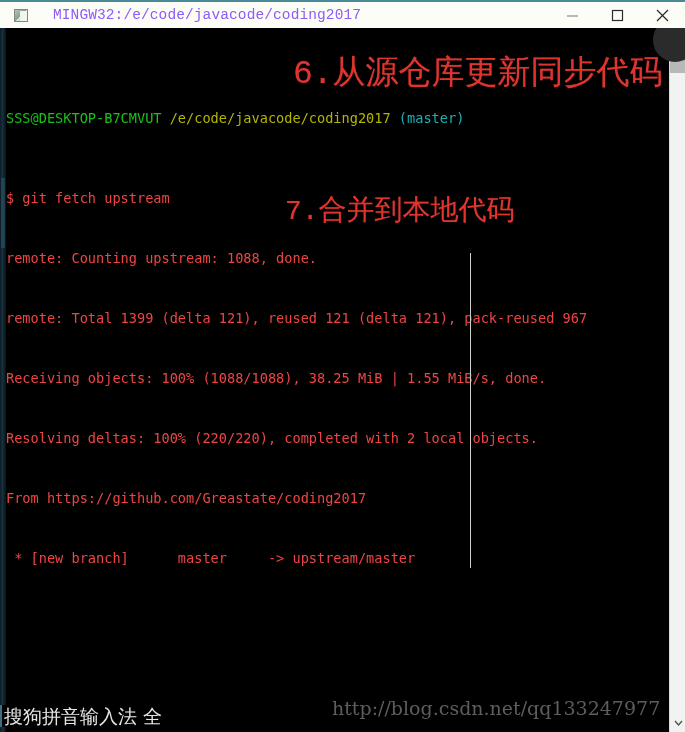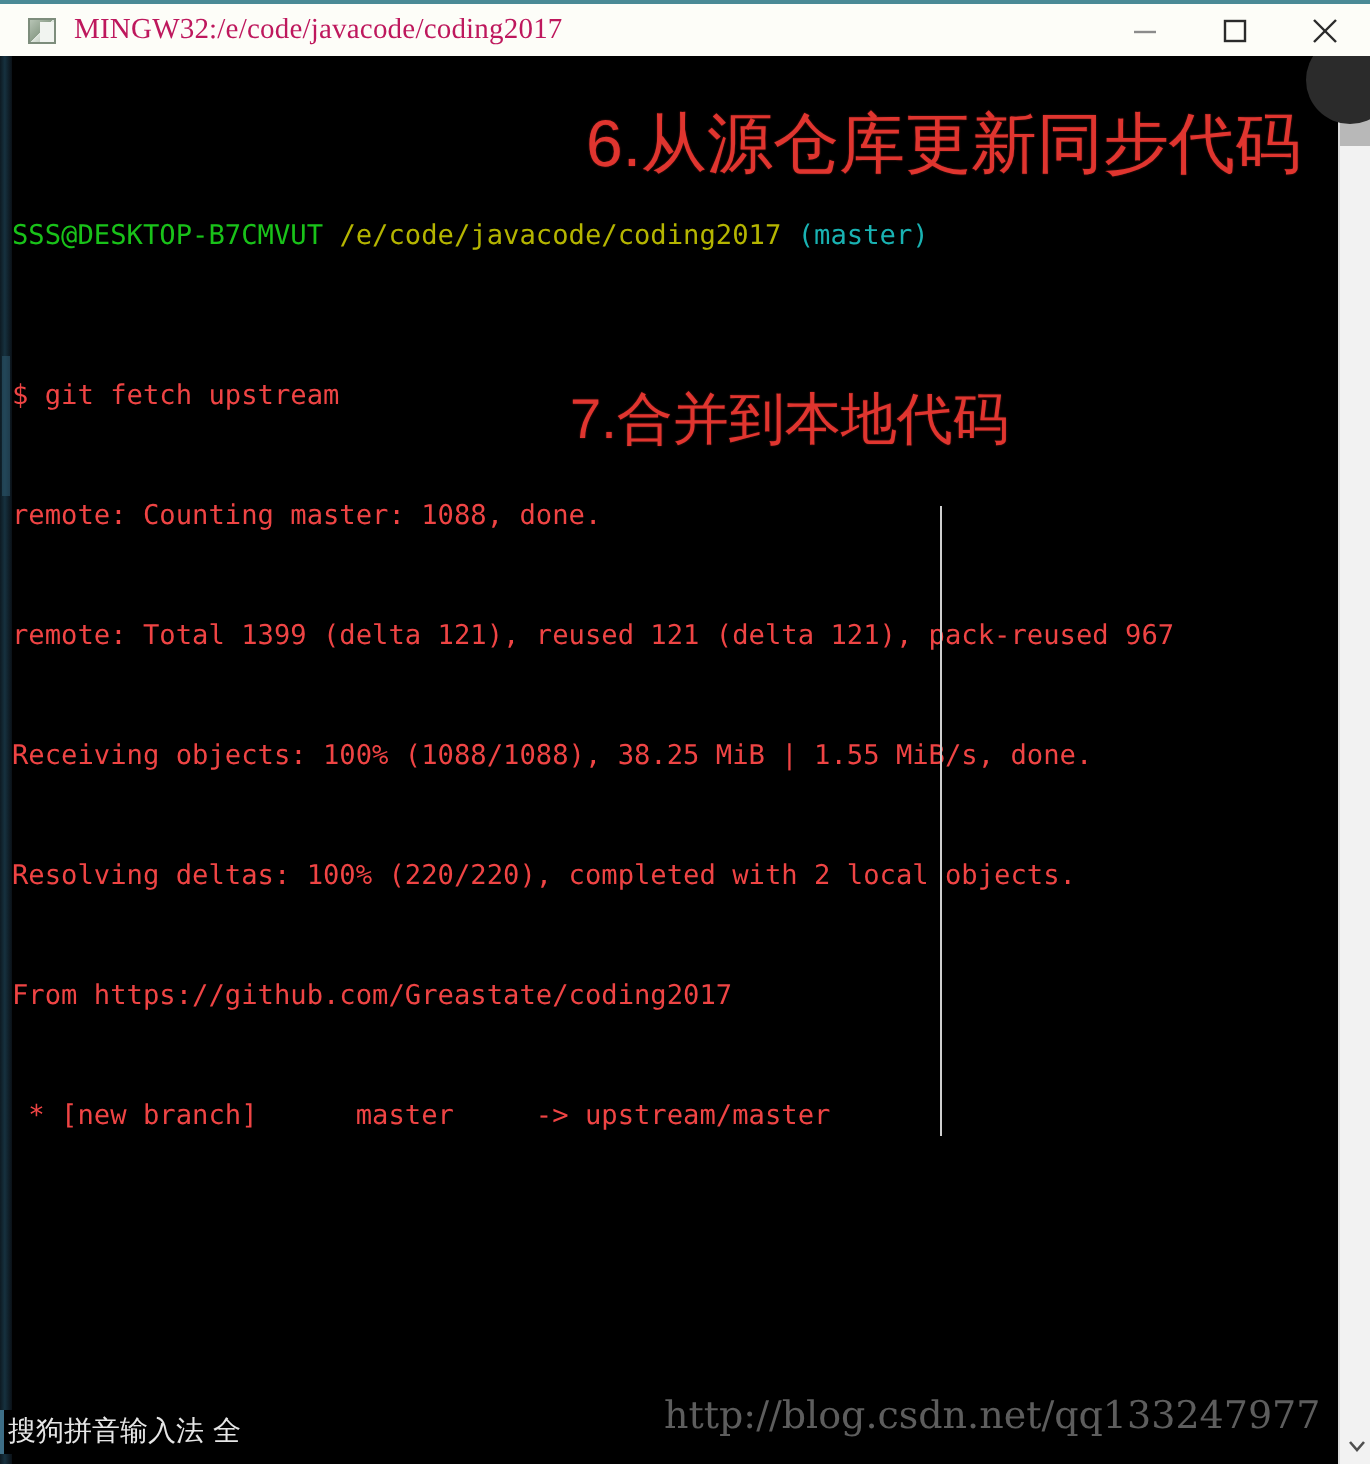--- a/index.html
+++ b/index.html
@@ -17,22 +17,22 @@
   .tb-icon{
     width:14px; height:13px; margin-left:14px; margin-right:9px;
     background:linear-gradient(135deg,#b7c4b5 0%,#8ea08c 48%,#dfe6de 50%,#9fb09d 100%);
     border:1px solid #7d8d7c; position:relative; flex:0 0 auto;
   }
   .tb-icon::after{
     content:""; position:absolute; left:5px; top:1px; width:7px; height:10px;
     background:#f1f4f0;
   }
   .tb-title{
-    font-family:Liberation Serif, serif; font-size:14.5px; color:#be185d;
-    white-space:nowrap; letter-spacing:.1px;
+    font-family:Liberation Mono, monospace; font-size:14.5px; color:#8b5cf6;
+    white-space:nowrap; letter-spacing:.1px;margin-left:16px;
   }
   .tb-spacer{ flex:1 1 auto; }
   .tb-btn{
     width:45px; height:26px; display:flex; align-items:center; justify-content:center;
     color:#2b2b2b; flex:0 0 auto;
   }
   .tb-btn svg{ display:block; }
 
   
   .term{
@@ -64,38 +64,38 @@
 
   
   .sepbar{
     position:absolute; left:470px; top:225px; width:1px; height:500px;
     background:#cfcfcf; z-index:6;
   }
 
   
   .anno{
     position:absolute; color:#e0352f; z-index:20;
-    font-family:Liberation Sans, sans-serif; white-space:nowrap;
+    font-family:Liberation Mono, monospace; white-space:nowrap;
     font-weight:400; text-shadow:0 0 1px rgba(224,53,47,.5);
   }
   #anno6{ left:293px; top:50px; font-size:33px; letter-spacing:0px; }
   #anno7{ left:285px; top:191px; font-size:28px; letter-spacing:0px; }
 
   
   .watermark{
     position:absolute; left:332px; top:697px; z-index:18;
     font-family:"DejaVu Serif", serif; font-size:19px; color:#6e6e6e;
     white-space:nowrap; opacity:.85;
   }
 
   
   .ime{
     position:absolute; left:0px; top:705px; width:118px; height:22px; z-index:22;
     background:#000; color:#e6e6e6; font-family:"DejaVu Sans", sans-serif;
-    font-size:14px; line-height:22px; white-space:nowrap;
+    font-size:19px; line-height:22px; white-space:nowrap;
     border-left:2px solid #3d6e86;
   }
   .ime span{ padding-left:2px; }
 
   
   .vscroll{
     position:absolute; right:0; top:28px; width:16px; height:704px;
     background:#f2f2f2; border-left:1px solid #dcdcdc; z-index:25;
   }
   .vscroll .thumb{
@@ -138,21 +138,21 @@
     </div>
   </div>
 
   <div class="term">
     <div class="lines">
 
       
       <div class="row"><span class="c-user">SSS@DESKTOP-B7CMVUT</span><span class="c-plain"> </span><span class="c-path">/e/code/javacode/coding2017</span><span class="c-plain"> </span><span class="c-branch">(master)</span></div>
 
       <div class="row c-white">$ git fetch upstream</div>
-      <div class="row c-white">remote: Counting master: 1088, done.</div>
+      <div class="row c-white">remote: Counting upstream: 1088, done.</div>
       <div class="row c-white">remote: Total 1399 (delta 121), reused 121 (delta 121), pack-reused 967</div>
       <div class="row c-white">Receiving objects: 100% (1088/1088), 38.25 MiB | 1.55 MiB/s, done.</div>
       <div class="row c-white">Resolving deltas: 100% (220/220), completed with 2 local objects.</div>
       <div class="row c-white">From https://github.com/Greastate/coding2017</div>
       <div class="row c-white"> * [new branch]      master     -&gt; upstream/master</div>
 
       <div class="row">&nbsp;</div>
 
       
       <div class="row"><span class="c-user">SSS@DESKTOP-B7CMVUT</span><span class="c-plain"> </span><span class="c-path">/e/code/javacode/coding2017</span><span class="c-plain"> </span><span class="c-branch">(master)</span></div>

